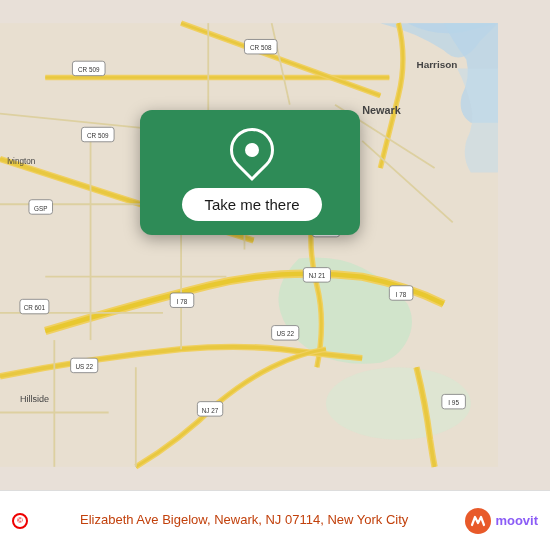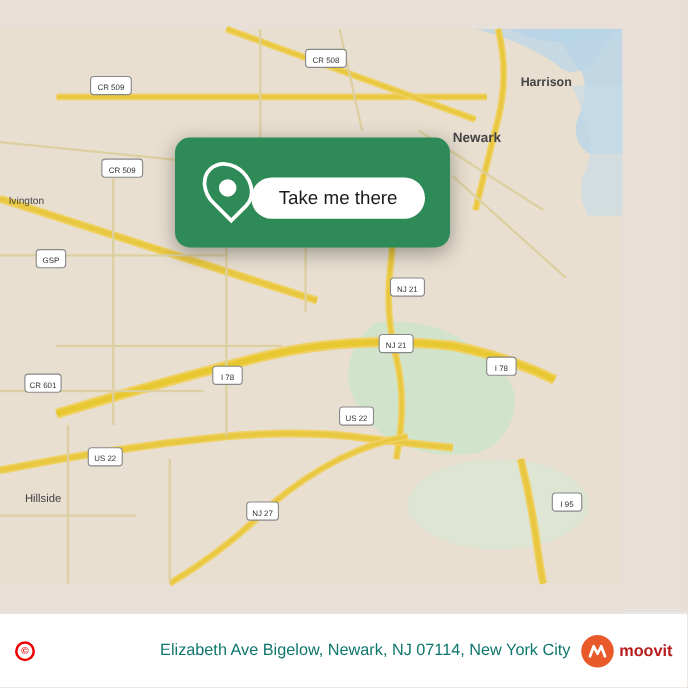--- a/index.html
+++ b/index.html
@@ -23,21 +23,21 @@
 
     
     .popup-card {
       position: absolute;
       top: 110px;
       left: 140px;
       width: 220px;
       background: #2e8b57;
       border-radius: 12px;
       display: flex;
-      flex-direction: row;
+      flex-direction: column;
       align-items: center;
       padding: 18px 20px 14px 24px;
       box-shadow: 0 4px 16px rgba(0,0,0,0.35);
       z-index: 10;
     }
 
     .popup-pin {
       width: 44px;
       height: 44px;
       background: #2e8b57;
@@ -102,40 +102,39 @@
       align-items: center;
       justify-content: center;
       font-size: 8px;
       color: #e00;
       font-weight: bold;
     }
 
     .address-text {
       flex: 1;
       font-size: 13px;
-      color: #0f766e;
+      color: #c2410c;
       line-height: 1.3;
-      text-align: right;
     }
 
     .moovit-logo {
       display: flex;
       align-items: center;
       gap: 3px;
     }
 
     .moovit-icon {
       width: 28px;
       height: 28px;
     }
 
     .moovit-text {
       font-size: 13px;
       font-weight: bold;
-      color: #b91c1c;
+      color: #8b5cf6;
     }
   </style>
 </head>
 <body>
 
 <div class="map-container">
 
   <svg class="map-bg" viewBox="0 0 550 490" xmlns="http://www.w3.org/2000/svg">
 
     <rect width="550" height="490" fill="#e8dfd0"></rect>

